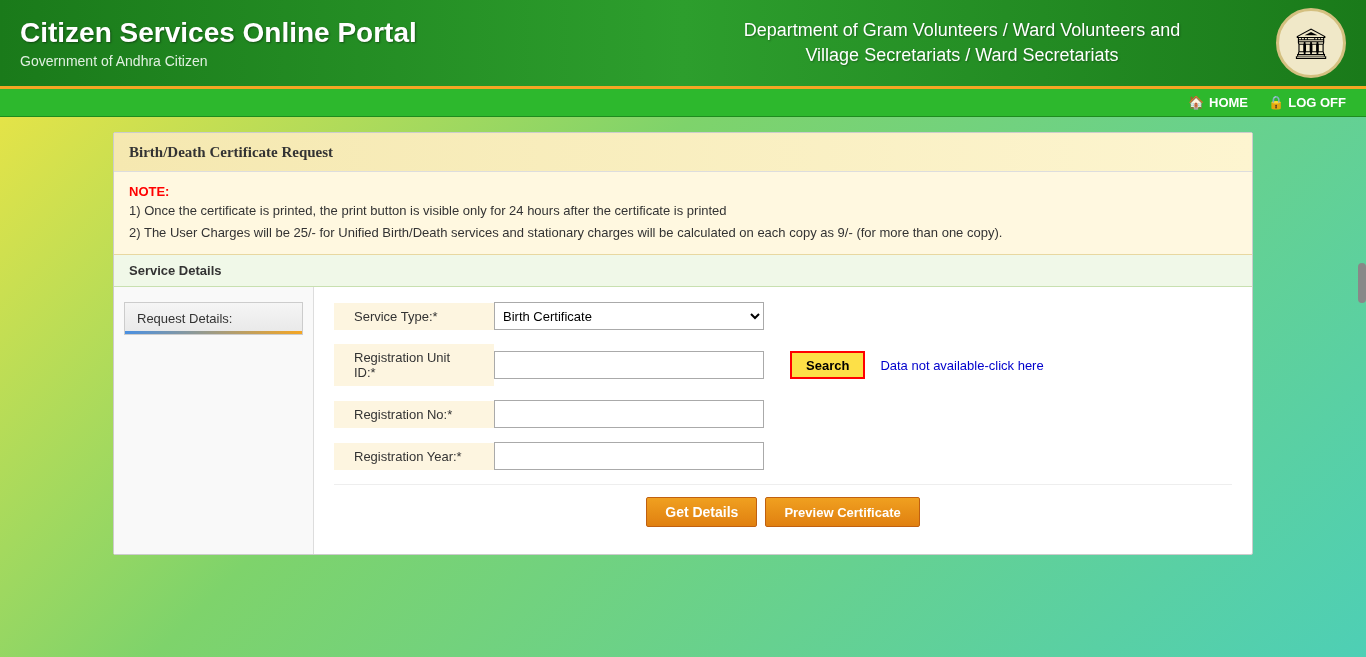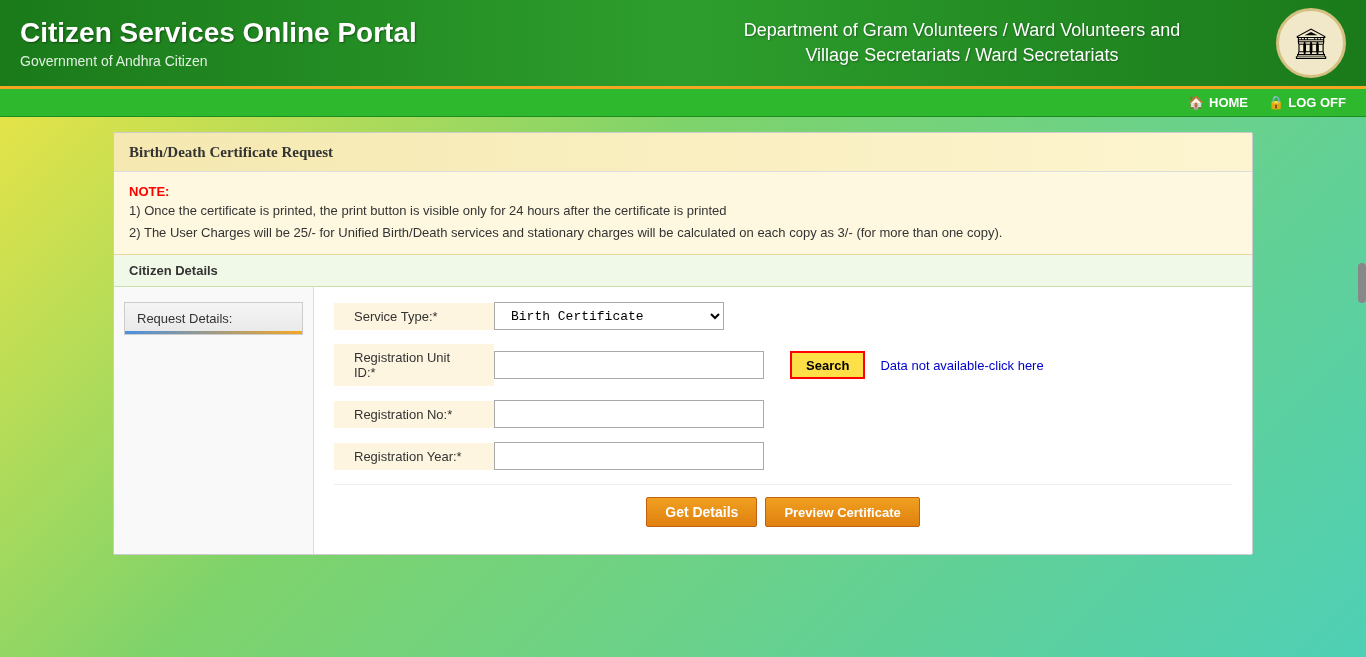--- a/index.html
+++ b/index.html
@@ -190,27 +190,26 @@
     }
     .form-input {
       width: 270px;
       height: 28px;
       border: 1px solid #aaa;
       padding: 4px 6px;
       font-size: 13px;
       background: #fff;
     }
     .form-select {
-      width: 230px;
+      width: 270px;
       height: 28px;
       border: 1px solid #aaa;
-      padding: 2px 12px;
+      padding: 2px 4px;
       font-size: 13px;
       background: #fff;
-      font-family: Liberation Mono, monospace;
     }
     .search-btn {
       margin-left: 26px;
       background: #fde047;
       border: 2px solid red;
       color: #000;
       font-size: 13px;
       font-weight: bold;
       padding: 4px 14px;
       cursor: pointer;
@@ -299,24 +298,24 @@
 
   <div class="page-title-bar">
     <span class="page-title-text">Birth/Death Certificate Request</span>
   </div>
 
   <div class="note-section">
     <div>
       <span class="note-label">NOTE:</span>
     </div>
     <div class="note-text">1) Once the certificate is printed, the print button is visible only for 24 hours after the certificate is printed</div>
-    <div class="note-text">2) The User Charges will be 25/- for Unified Birth/Death services and stationary charges will be calculated on each copy as 3/- (for more than one copy).</div>
-  </div>
-
-  <div class="section-header">Citizen Details</div>
+    <div class="note-text">2) The User Charges will be 25/- for Unified Birth/Death services and stationary charges will be calculated on each copy as 9/- (for more than one copy).</div>
+  </div>
+
+  <div class="section-header">Service Details</div>
 
   <div class="form-container">
 
     <div class="form-sidebar">
       <div class="sidebar-tab">
         <span>Request Details:</span>
       </div>
     </div>
 
     <div class="form-fields">

